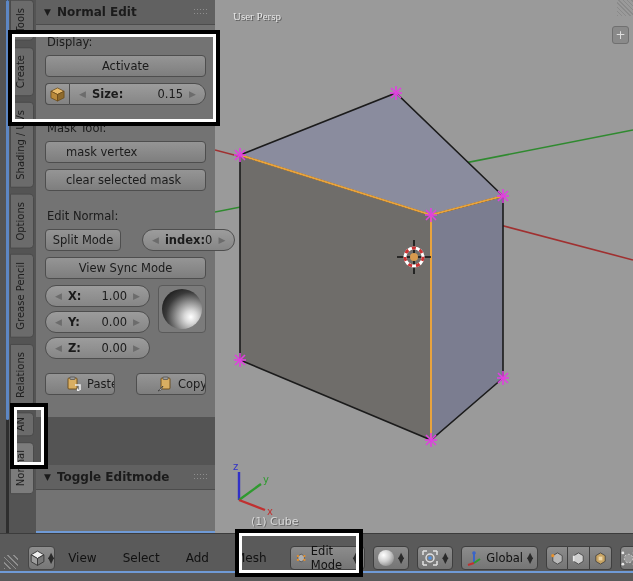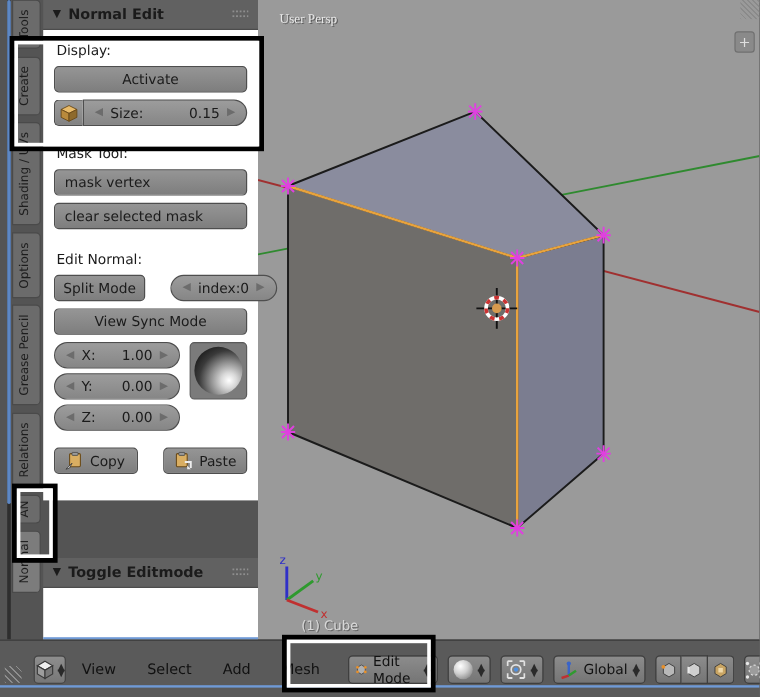--- a/index.html
+++ b/index.html
@@ -75,43 +75,43 @@
   }
   .tri { font-size: 9px; margin-right: 6px; color: #1b1b1b; }
   .grip {
     margin-left: auto; width: 14px; height: 8px;
     background-image:
       radial-gradient(#8e8e8e 40%, transparent 42%),
       radial-gradient(#8e8e8e 40%, transparent 42%);
     background-size: 3px 3px; background-position: 0 0, 0 4px;
     background-repeat: repeat-x;
   }
-  .panel-body { background: #ffffff; padding: 8px 9px 10px 9px; }
+  .panel-body { background: #737373; padding: 8px 9px 10px 9px; }
 
   .section-label {
     color: #1b1b1b; font-size: 11.5px; margin: 2px 0 6px 2px;
   }
   .btn {
     height: 22px; border-radius: 4px;
     background: linear-gradient(#959595, #7e7e7e);
     border: 1px solid #4e4e4e;
     color: #1b1b1b; font-size: 11.5px;
     display: flex; align-items: center; justify-content: center;
     margin-bottom: 6px; white-space: nowrap; overflow: hidden;
   }
-  .btn.left { justify-content: flex-start; padding-left: 8px; }
+  .btn.left { justify-content: flex-start; padding-left: 20px; }
   .num {
     height: 22px; border-radius: 11px;
     background: linear-gradient(#9c9c9c, #868686);
     border: 1px solid #4e4e4e;
     display: flex; align-items: center;
     color: #1b1b1b; font-size: 11.5px;
     margin-bottom: 4px; position: relative; padding: 0 9px;
   }
-  .num .nkey { flex: 0 0 auto; }
+  .num .nkey { flex: 0 0 auto; font-weight: bold; }
   .num .nval { margin-left: auto; }
   .arr { color: #6c6c6c; font-size: 9px; }
   .arr.l { margin-right: 6px; }
   .arr.r { margin-left: 6px; }
 
   .row { display: flex; gap: 21px; }
   .row > * { flex: 1; }
 
   .cube-ico {
     width: 24px; height: 22px; border-radius: 4px 0 0 4px;
@@ -379,37 +379,37 @@
             <div class="sphere"></div>
           </div>
         </div>
 
         <div style="height:10px"></div>
 
         <div class="row">
           <div class="btn left">
             <span class="clip-ico">
               <svg width="16" height="16" viewBox="0 0 16 16">
-                <rect x="4" y="2" width="9" height="11" rx="1" fill="#d9ae62" stroke="#6a4a18" stroke-width="0.9"></rect>
-                <rect x="6" y="1" width="5" height="2.5" rx="0.6" fill="#9a9a9a" stroke="#4a4a4a" stroke-width="0.7"></rect>
-                <path d="M1,15 L6,10 L4,14 Z" fill="#ededed" stroke="#333" stroke-width="0.7"></path>
-              </svg>
-            </span>
-            <span>Copy</span>
-          </div>
-          <div class="btn left">
-            <span class="clip-ico">
-              <svg width="16" height="16" viewBox="0 0 16 16">
                 <rect x="2" y="2" width="9" height="11" rx="1" fill="#d9ae62" stroke="#6a4a18" stroke-width="0.9"></rect>
                 <rect x="4" y="1" width="5" height="2.5" rx="0.6" fill="#9a9a9a" stroke="#4a4a4a" stroke-width="0.7"></rect>
                 <path d="M9,9 L14,9 L14,14" fill="none" stroke="#ededed" stroke-width="1.6"></path>
                 <path d="M11,12 L14,15 L11,15 Z" fill="#ededed"></path>
               </svg>
             </span>
             <span>Paste</span>
+          </div>
+          <div class="btn left">
+            <span class="clip-ico">
+              <svg width="16" height="16" viewBox="0 0 16 16">
+                <rect x="4" y="2" width="9" height="11" rx="1" fill="#d9ae62" stroke="#6a4a18" stroke-width="0.9"></rect>
+                <rect x="6" y="1" width="5" height="2.5" rx="0.6" fill="#9a9a9a" stroke="#4a4a4a" stroke-width="0.7"></rect>
+                <path d="M1,15 L6,10 L4,14 Z" fill="#ededed" stroke="#333" stroke-width="0.7"></path>
+              </svg>
+            </span>
+            <span>Copy</span>
           </div>
         </div>
 
         <div style="height:6px"></div>
 
       </div>
     </div>
 
     <div class="panel" style="top:465px; height:68px;">
       <div class="panel-head">

